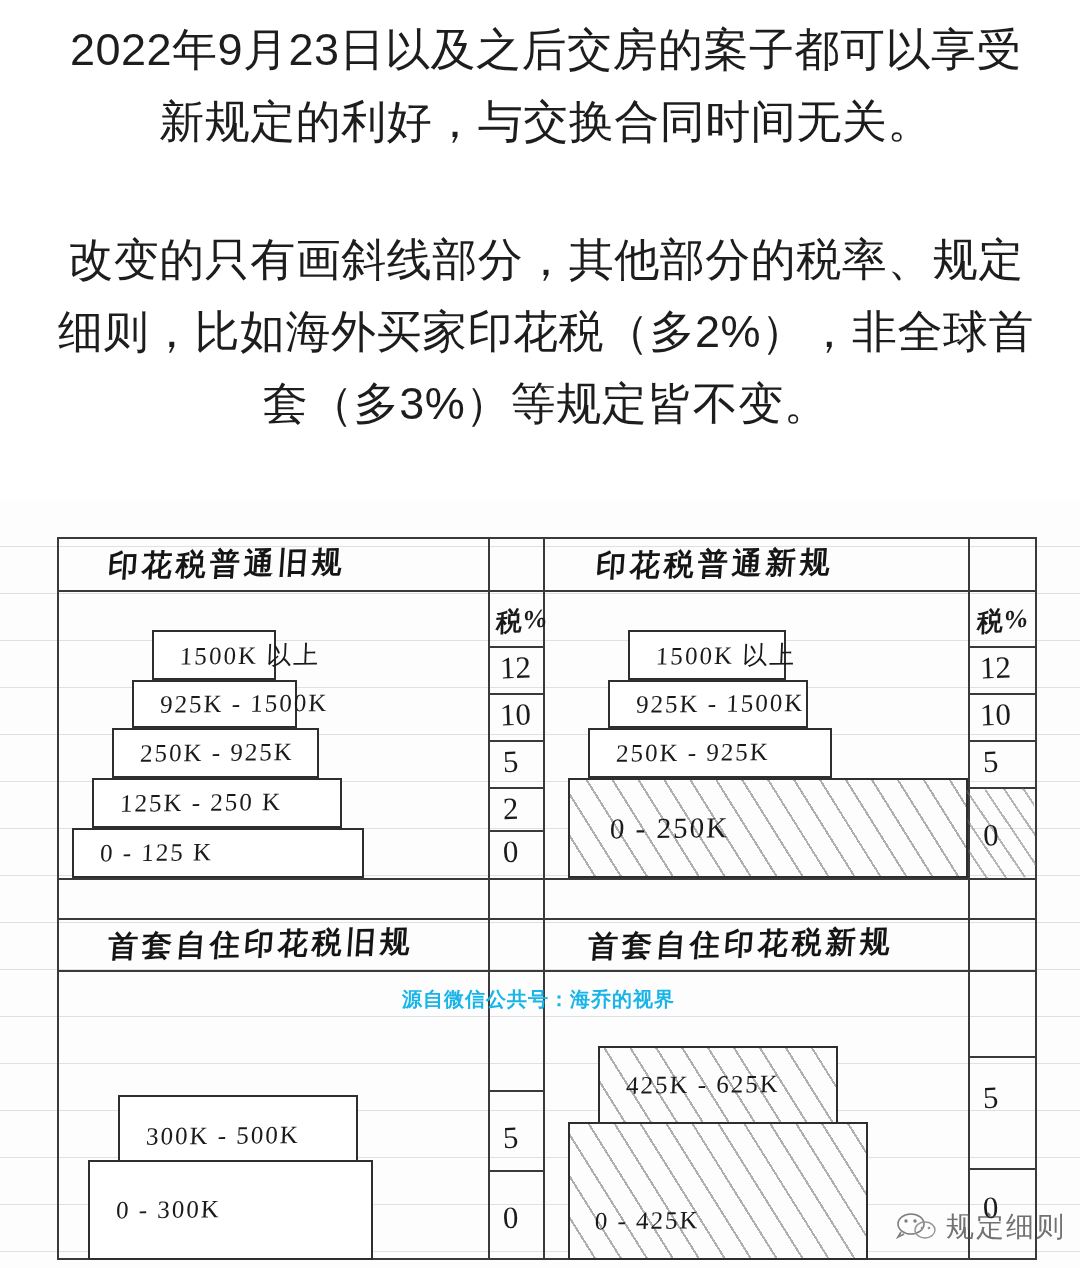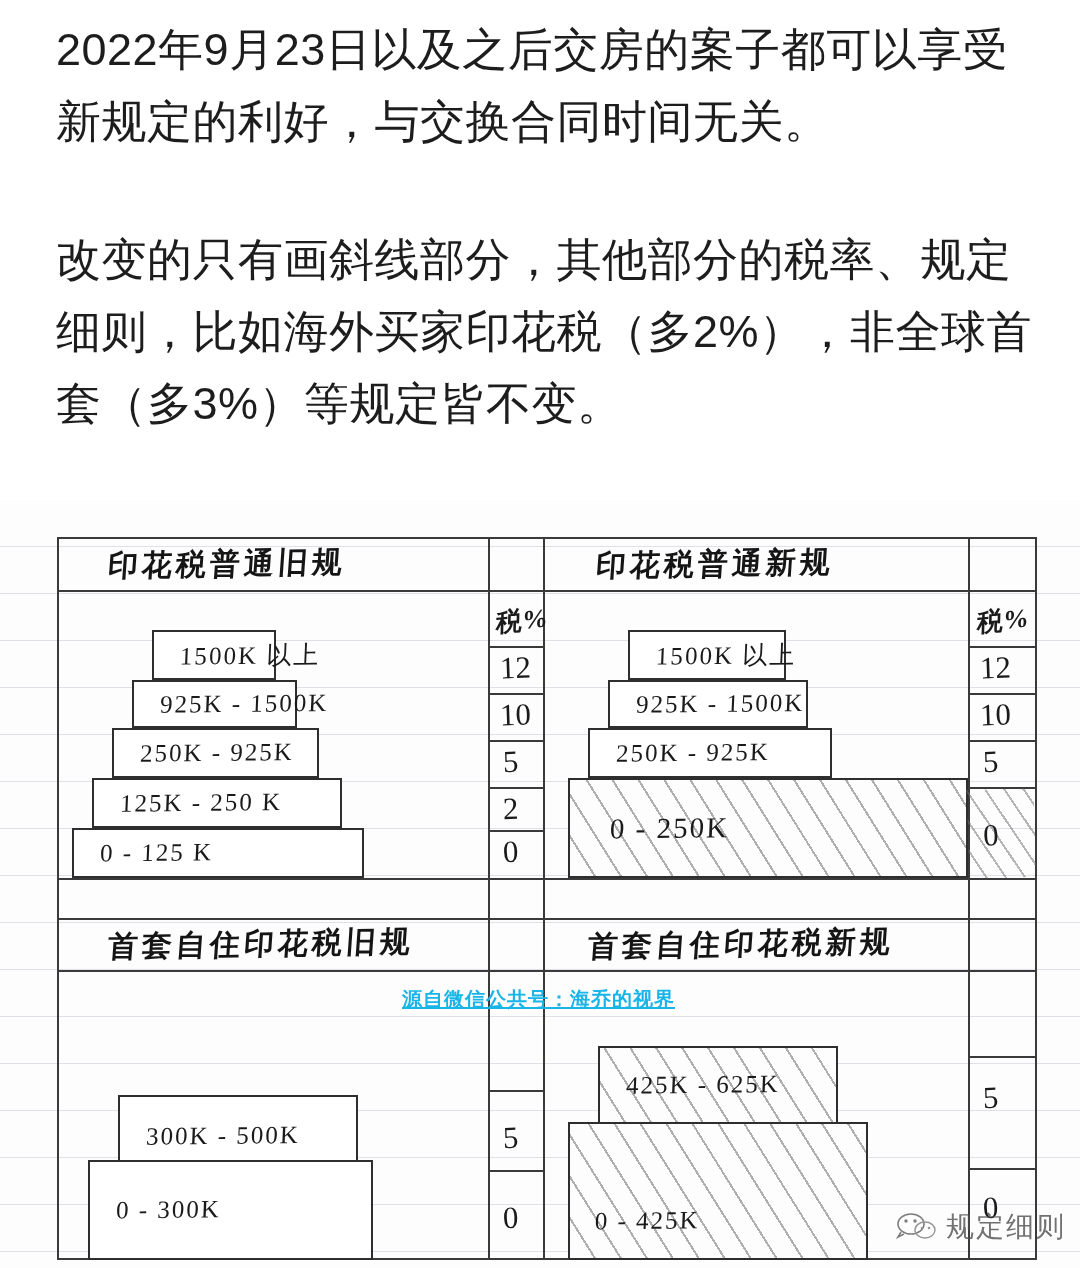--- a/index.html
+++ b/index.html
@@ -14,20 +14,21 @@
     font-family: "Liberation Sans", sans-serif;
     overflow: hidden;
   }
 
   
   .article {
     position: absolute;
     left: 56px;
     top: 14px;
     width: 980px;
+    text-align: center;
   }
   .para {
     color: #1d1d1d;
     font-size: 45px;
     line-height: 72px;
     letter-spacing: 0.5px;
     font-weight: 400;
   }
   .para + .para { margin-top: 66px; }
   .para b { font-weight: 400; }
@@ -270,21 +271,21 @@
   <div class="band hatched" style="left:598px; top:546px; width:240px; height:78px;">
     <span class="band-label">425K - 625K</span>
   </div>
   <div class="band hatched" style="left:568px; top:622px; width:300px; height:138px;">
     <span class="band-label" style="padding-top:60px;">0 - 425K</span>
   </div>
 
   <div class="rate" style="left:983px; top:580px;">5</div>
   <div class="rate" style="left:983px; top:690px;">0</div>
 
-  <div class="watermark" style="position:absolute; left:402px; top:486px;text-decoration:underline;">源自微信公共号：海乔的视界</div>
+  <div class="watermark" style="position:absolute; left:402px; top:486px;">源自微信公共号：海乔的视界</div>
 
   <div class="logo">
     <span class="logo-icon">
       <svg viewBox="0 0 42 30" width="42" height="30" aria-hidden="true">
         <ellipse cx="15" cy="12" rx="13" ry="10" fill="none" stroke="#5a5a5a" stroke-width="1.6"></ellipse>
         <circle cx="10" cy="9" r="1.7" fill="#5a5a5a"></circle>
         <circle cx="19" cy="9" r="1.7" fill="#5a5a5a"></circle>
         <path d="M5 20 L2 25 L8 22" fill="none" stroke="#5a5a5a" stroke-width="1.6"></path>
         <ellipse cx="29" cy="18" rx="10" ry="8" fill="none" stroke="#7a7a7a" stroke-width="1.4"></ellipse>
         <circle cx="26" cy="16" r="1.3" fill="#7a7a7a"></circle>

